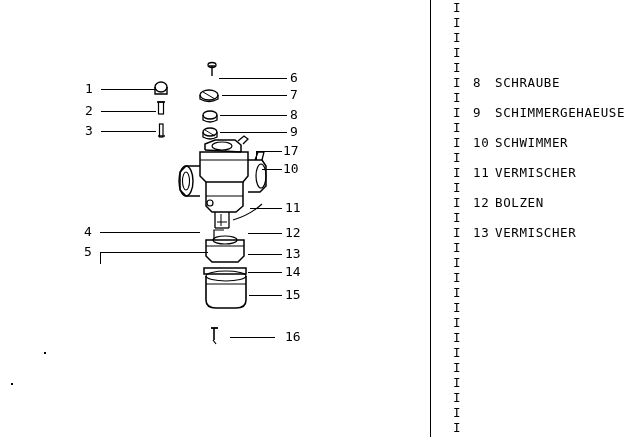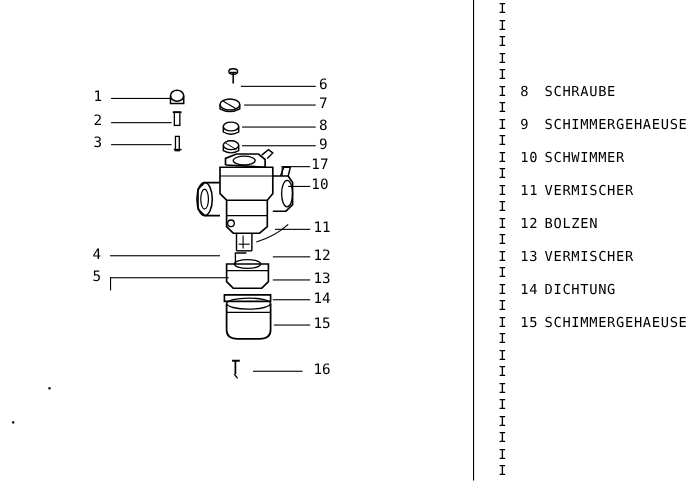--- a/index.html
+++ b/index.html
@@ -287,28 +287,26 @@
         </div>
         <div class="listrow">
           <span class="bar">I</span>
           <span class="ltext"><span class="num">13</span><span>VERMISCHER</span></span>
         </div>
         <div class="listrow">
           <span class="bar">I</span>
         </div>
         <div class="listrow">
           <span class="bar">I</span>
-          <span class="ltext"><span class="num">14</span><span>DICHTUNG</span></span>
-        </div>
-        <div class="listrow">
-          <span class="bar">I</span>
-        </div>
-        <div class="listrow">
-          <span class="bar">I</span>
-          <span class="ltext"><span class="num">15</span><span>SCHIMMERGEHAEUSE</span></span>
+        </div>
+        <div class="listrow">
+          <span class="bar">I</span>
+        </div>
+        <div class="listrow">
+          <span class="bar">I</span>
         </div>
         <div class="listrow">
           <span class="bar">I</span>
         </div>
         <div class="listrow">
           <span class="bar">I</span>
         </div>
         <div class="listrow">
           <span class="bar">I</span>
         </div>

